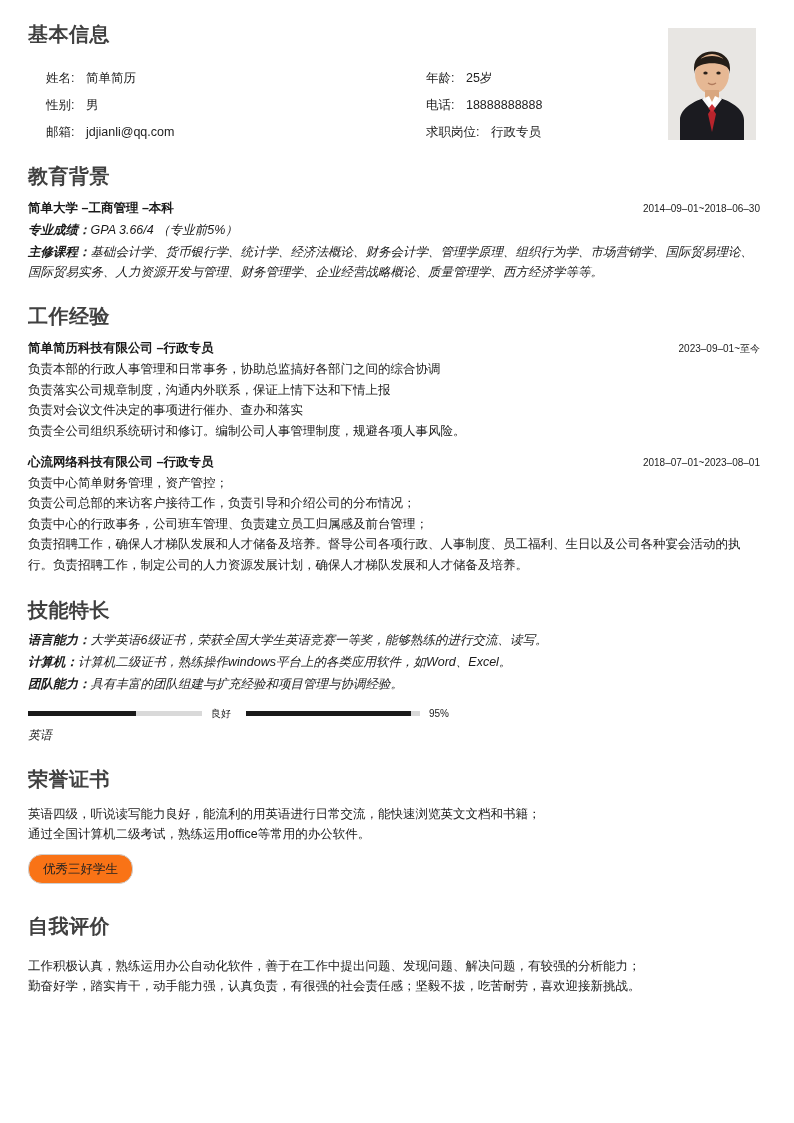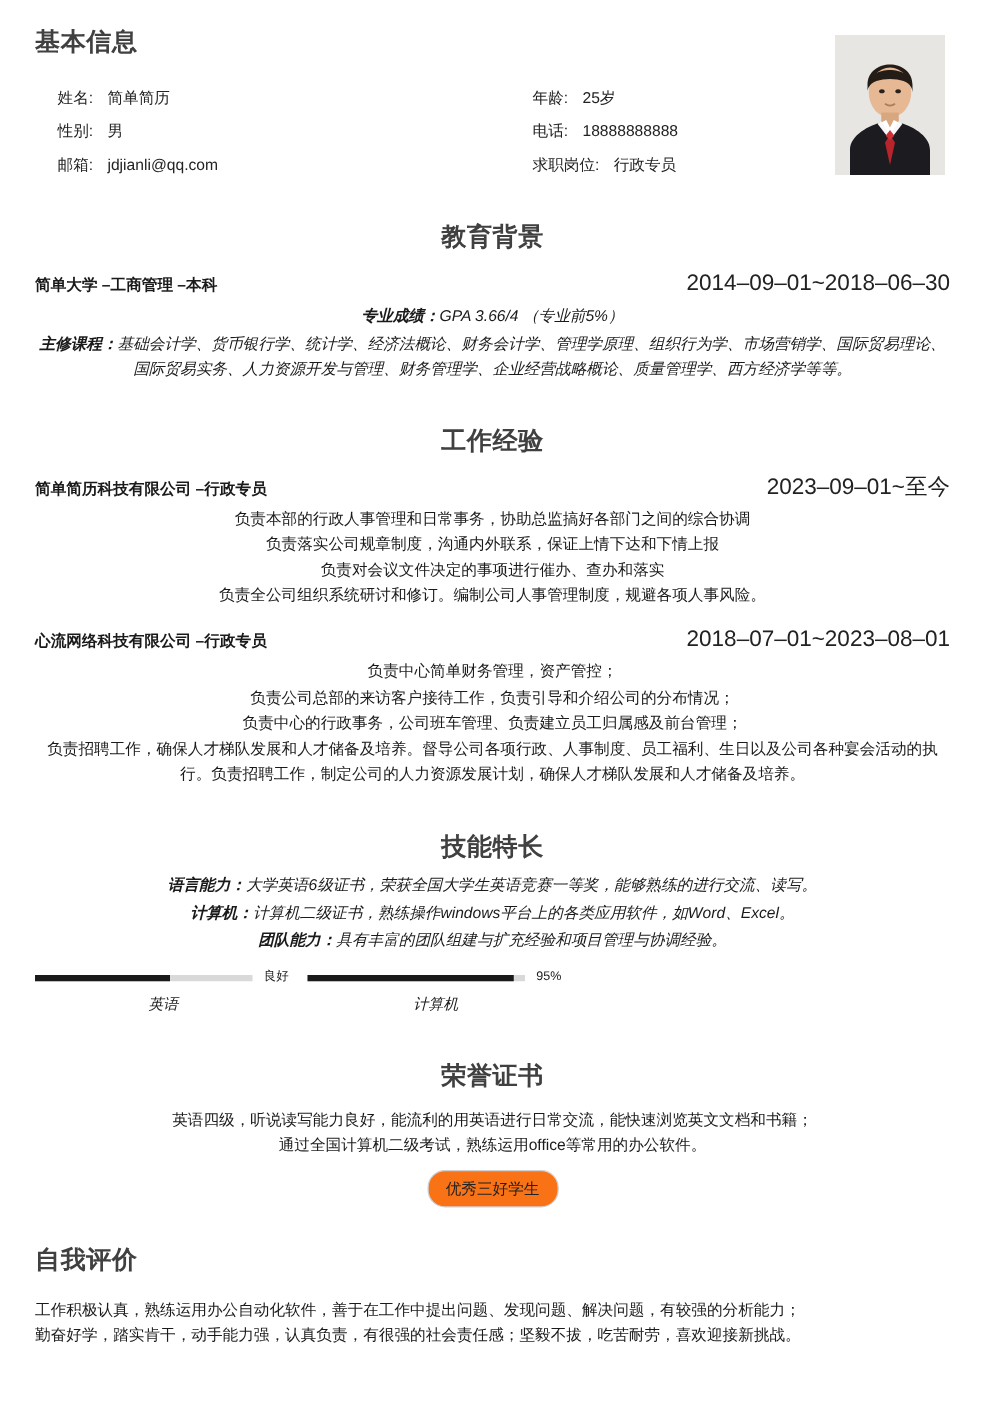--- a/index.html
+++ b/index.html
@@ -74,21 +74,21 @@
     display: flex;
     justify-content: space-between;
     align-items: baseline;
     font-weight: bold;
     font-size: 12.5px;
     margin-top: 6px;
   }
   .row-head .date {
     font-weight: normal;
     color: #222;
-    font-size: 18px;
+    font-size: 10px;
   }
   .kv-line {
     font-size: 12.5px;
     margin-top: 2px;
     font-style: italic;
   }
   .kv-line b {
     font-weight: bold;
   }
   .para {
@@ -145,21 +145,21 @@
     border: 1px solid #cfcfcf;
     border-radius: 14px;
     padding: 4px 14px;
     font-size: 12.5px;
     color: #222;
     margin-top: 10px;
     background: #f97316;
   }
   .gap-md { height: 10px; }
   .gap-sm { height: 5px; }
-  .section-space { margin-top: 32px; text-align: center; }
+  .section-space { margin-top: 18px; }
 </style>
 </head>
 <body>
 
 <div class="page">
 
   <div class="section basic-wrap">
     <div class="section-title">基本信息</div>
 
     <div class="basic-grid">
@@ -285,21 +285,20 @@
         <div class="bar-name">英语</div>
       </div>
 
       <div class="bar-unit">
         <div class="bar-row">
           <div class="bar-track">
             <div class="bar-fill" style="width:95%"></div>
           </div>
           <div class="bar-val">95%</div>
         </div>
-        <div class="bar-name">计算机</div>
       </div>
     </div>
   </div>
 
   <div class="section section-space">
     <div class="section-title">荣誉证书</div>
     <div class="gap-sm"></div>
     <div class="para">英语四级，听说读写能力良好，能流利的用英语进行日常交流，能快速浏览英文文档和书籍；</div>
     <div class="para">通过全国计算机二级考试，熟练运用office等常用的办公软件。</div>
     <div class="tag">优秀三好学生</div>

